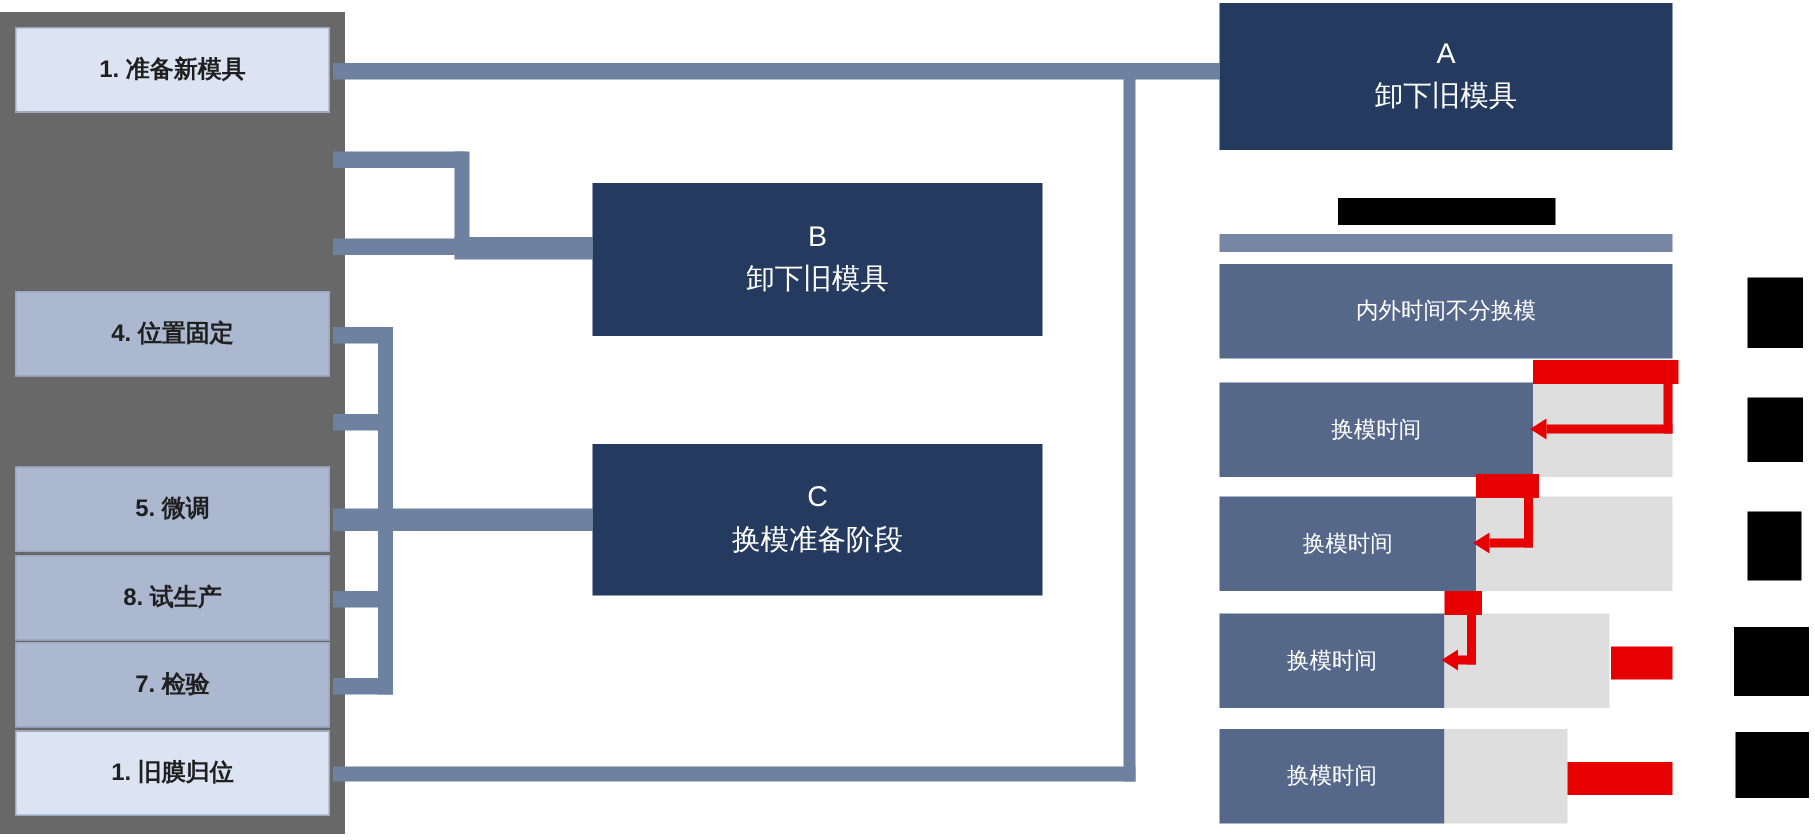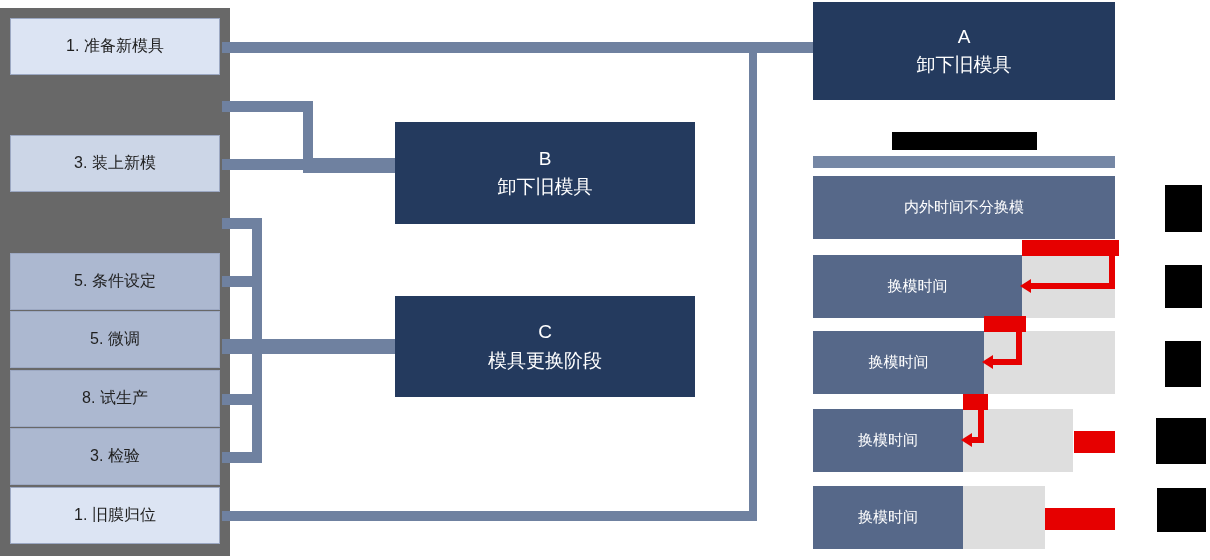--- a/index.html
+++ b/index.html
@@ -1,21 +1,21 @@
 <!DOCTYPE html>
 <html><head>
 <meta charset="utf-8">
 <style>
   html,body{margin:0;padding:0;background:#ffffff;}
   .stage{
     position:relative;width:1210px;height:560px;overflow:hidden;background:#ffffff;
     font-family:"Liberation Sans","DejaVu Sans",sans-serif;
   }
   
-  .frame{position:absolute;left:0;top:8px;width:230px;height:548px;background:var(--frame,#686868);}
+  .frame{position:absolute;left:0;top:8px;width:230px;height:548px;background:var(--frame,#686868);font-weight:bold;}
   .list-item{
     position:absolute;left:10px;width:210px;height:57px;
     display:flex;align-items:center;justify-content:center;
     font-size:16px;color:#1f1f1f;border:1px solid #9ca8c2;box-sizing:border-box;
   }
   .shade-light{background:var(--item-light,#dce4f3);}
   .shade-medium{background:var(--item-medium,#ccd6e7);}
   .shade-dark{background:var(--item-dark,#acb8d0);}
   
   .connector{position:absolute;background:var(--slate,#6f81a0);}
@@ -41,25 +41,24 @@
     border-right:11px solid var(--red,#e60000);
   }
 </style>
 </head>
 <body>
 
 <div class="stage" style="--navy: #243a5e; --slate: #6f81a0; --slate-light: #7587a5; --bar-blue: #566889; --bar-gray: #dedede; --red: #e60000; --frame: #686868; --item-light: #dce4f3; --item-medium: #ccd6e7; --item-dark: #acb8d0;">
 
   <div class="frame">
     <div class="list-item shade-light" style="top:10px">1. 准备新模具</div>
-    <div class="list-item shade-medium" style="top:127px">3. 装上新模</div>
-    <div class="list-item shade-dark" style="top:245px">5. 条件设定</div>
+    <div class="list-item shade-dark" style="top:186px">4. 位置固定</div>
     <div class="list-item shade-dark" style="top:303px">5. 微调</div>
     <div class="list-item shade-dark" style="top:362px">8. 试生产</div>
-    <div class="list-item shade-dark" style="top:420px">3. 检验</div>
+    <div class="list-item shade-dark" style="top:420px">7. 检验</div>
     <div class="list-item shade-light" style="top:479px">1. 旧膜归位</div>
   </div>
 
   <div class="connector" style="left:222px;top:42px;width:591px;height:11px"></div>
   <div class="connector" style="left:222px;top:101px;width:88px;height:11px"></div>
   <div class="connector" style="left:222px;top:159px;width:88px;height:11px"></div>
   <div class="connector" style="left:303px;top:101px;width:10px;height:69px"></div>
   <div class="connector" style="left:303px;top:158px;width:92px;height:15px"></div>
   <div class="connector" style="left:222px;top:218px;width:40px;height:11px"></div>
   <div class="connector" style="left:222px;top:276px;width:40px;height:11px"></div>
@@ -73,21 +72,21 @@
   <div class="phase-box" style="left:813px;top:2px;width:302px;height:98px">
     <div>A</div>
     <div>卸下旧模具</div>
   </div>
   <div class="phase-box" style="left:395px;top:122px;width:300px;height:102px">
     <div>B</div>
     <div>卸下旧模具</div>
   </div>
   <div class="phase-box" style="left:395px;top:296px;width:300px;height:101px">
     <div>C</div>
-    <div>模具更换阶段</div>
+    <div>换模准备阶段</div>
   </div>
 
   <div class="thin-bar" style="left:813px;top:156px;width:302px;height:12px"></div>
   <div id="chart-rows">
       <div class="bar-internal" style="left: 813px; top: 176px; width: 302px; height: 63px;">
         <span class="bar-label">内外时间不分换模</span>
       </div>
       <div class="bar-internal" style="left: 813px; top: 255px; width: 209px; height: 63px;">
         <span class="bar-label">换模时间</span>
       </div>

